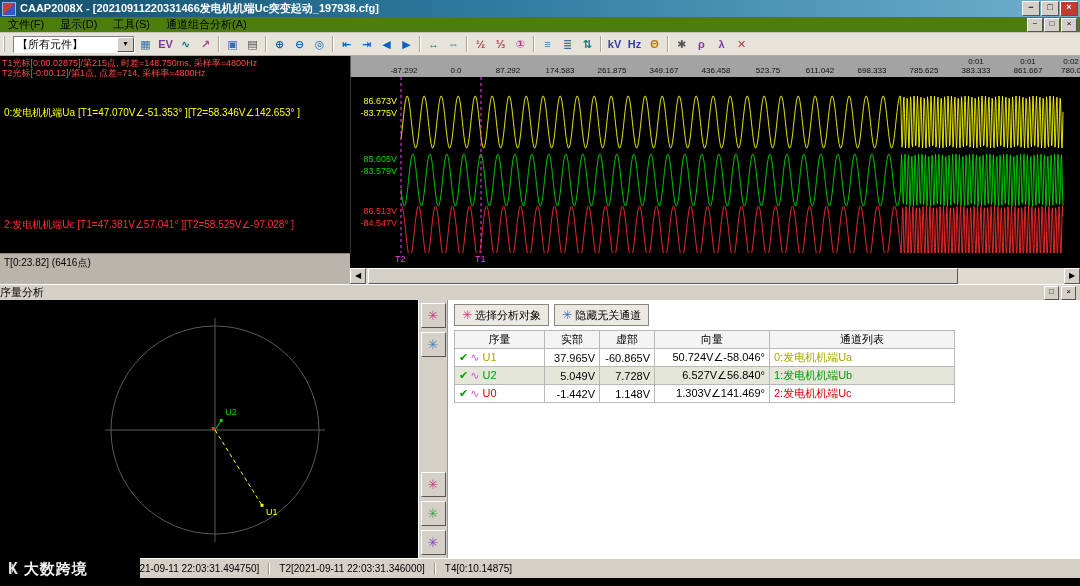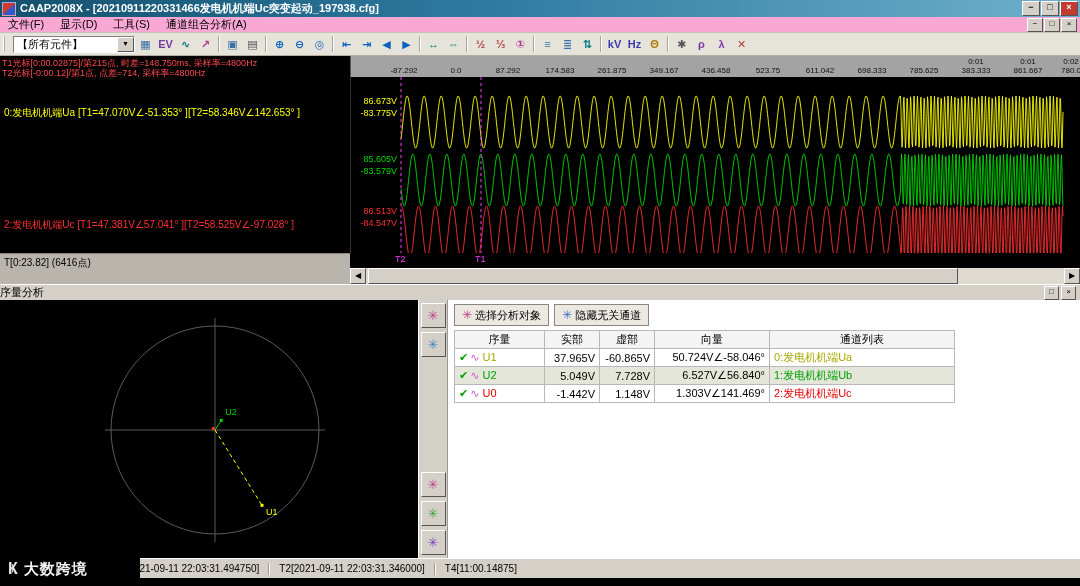--- a/index.html
+++ b/index.html
@@ -11,21 +11,21 @@
     background:linear-gradient(90deg,#14506e,#2e7ba0 45%,#6fb0cd);display:flex;align-items:center;
     color:#fff;font-weight:bold;font-size:11px;padding-left:2px;box-sizing:border-box;}
   .win-icon{width:12px;height:12px;background:linear-gradient(135deg,#d43a2a 45%,#2a5ad4 55%);
     border:1px solid rgba(255,255,255,.5);margin-right:4px;}
   .win-btns{margin-left:auto;display:flex;gap:1px;padding-right:2px;}
   .tb-btn{width:16px;height:13px;background:#d4d0c8;border:1px solid;border-color:#fff #555 #555 #fff;
     font-size:9px;line-height:11px;text-align:center;color:#000;}
   .tb-btn.close{background:#c23b2e;color:#fff;}
 
   
-  .menubar{position:absolute;left:0;top:17px;width:1080px;height:16px;background:#f9a8d4;
+  .menubar{position:absolute;left:0;top:17px;width:1080px;height:16px;background:#4d7c0f;
     display:flex;align-items:center;border-bottom:1px solid #c6c2ba;box-sizing:border-box;}
   .menu-items{display:flex;}
   .menu-item{padding:0 8px;}
   .mdi-btns{margin-left:auto;display:flex;gap:1px;padding-right:3px;}
   .mdi-btn{width:14px;height:12px;background:#d4d0c8;border:1px solid;border-color:#fff #555 #555 #fff;
     font-size:8px;line-height:10px;text-align:center;}
 
   
   .toolbar{position:absolute;left:0;top:33px;width:1080px;height:23px;background:#e6e3db;
     display:flex;align-items:center;gap:1px;border-bottom:1px solid #b0aca4;padding-left:3px;box-sizing:border-box;}
@@ -396,21 +396,21 @@
       </div>
       <div class="status-chip">
         <span class="chip-ic" style="color: rgb(112, 112, 112);">▤</span>
         <span>配置</span>
       </div>
       <div class="ssep"></div>
       <span class="sfield">T1[2021-09-11 22:03:31.494750]</span>
       <div class="ssep"></div>
       <span class="sfield">T2[2021-09-11 22:03:31.346000]</span>
       <div class="ssep"></div>
-      <span class="sfield">T4[11:00.14875]</span>
+      <span class="sfield">T4[0:10.14875]</span>
     </div>
 
   <div class="bottombar"></div>
 
   <div class="wm-left">
     <span class="logo">Ҝ</span>
     <span class="txt">大数跨境</span>
   </div>
 
 </div>

